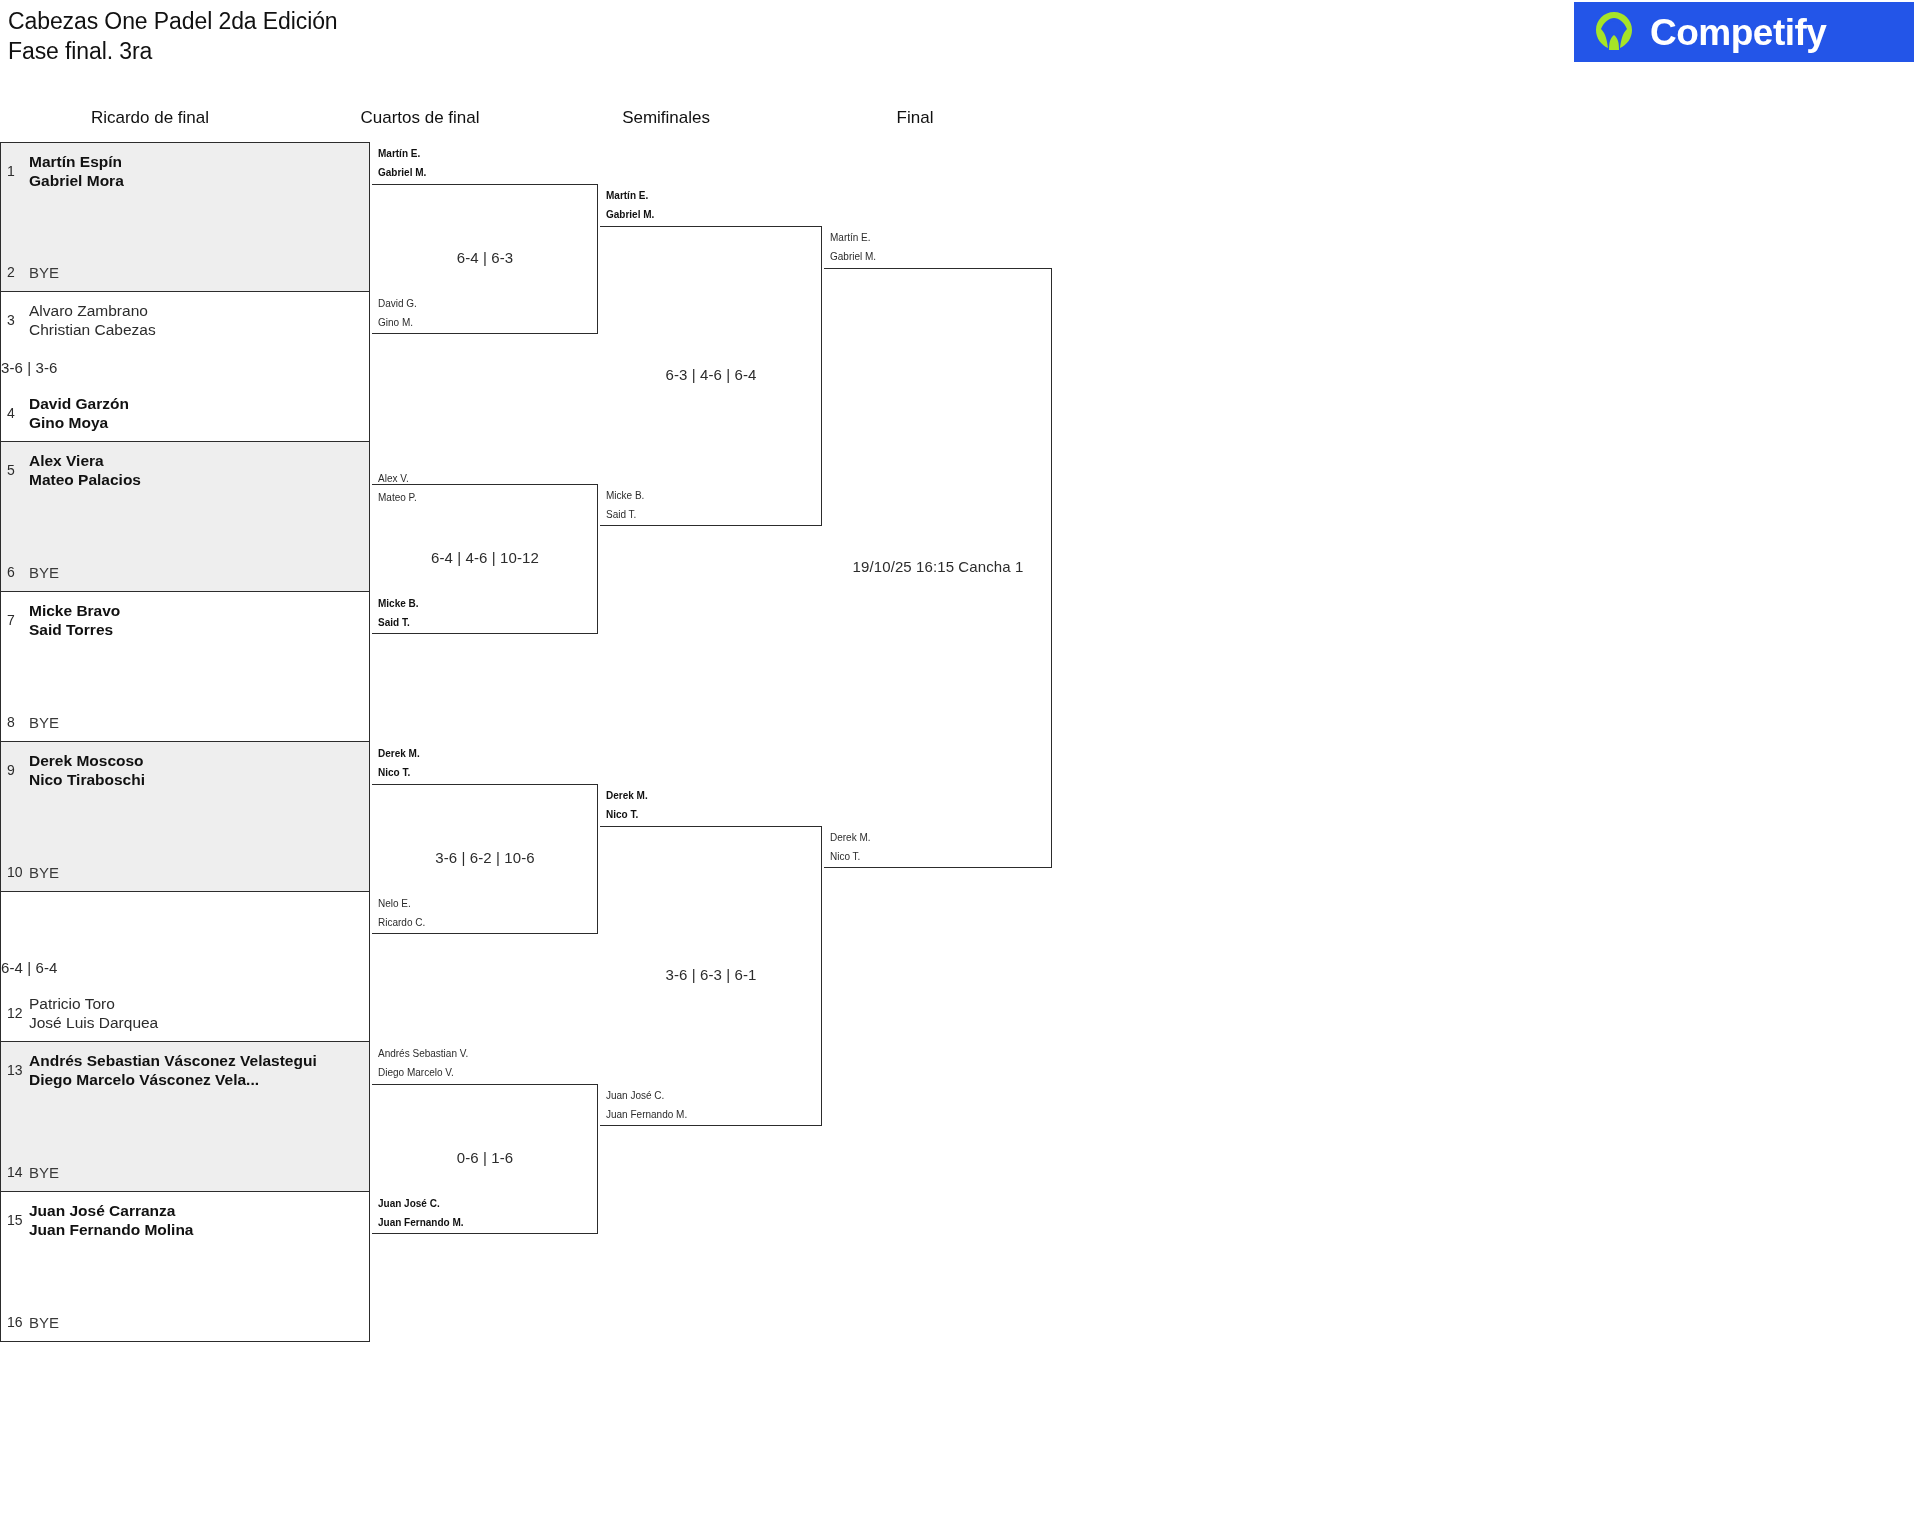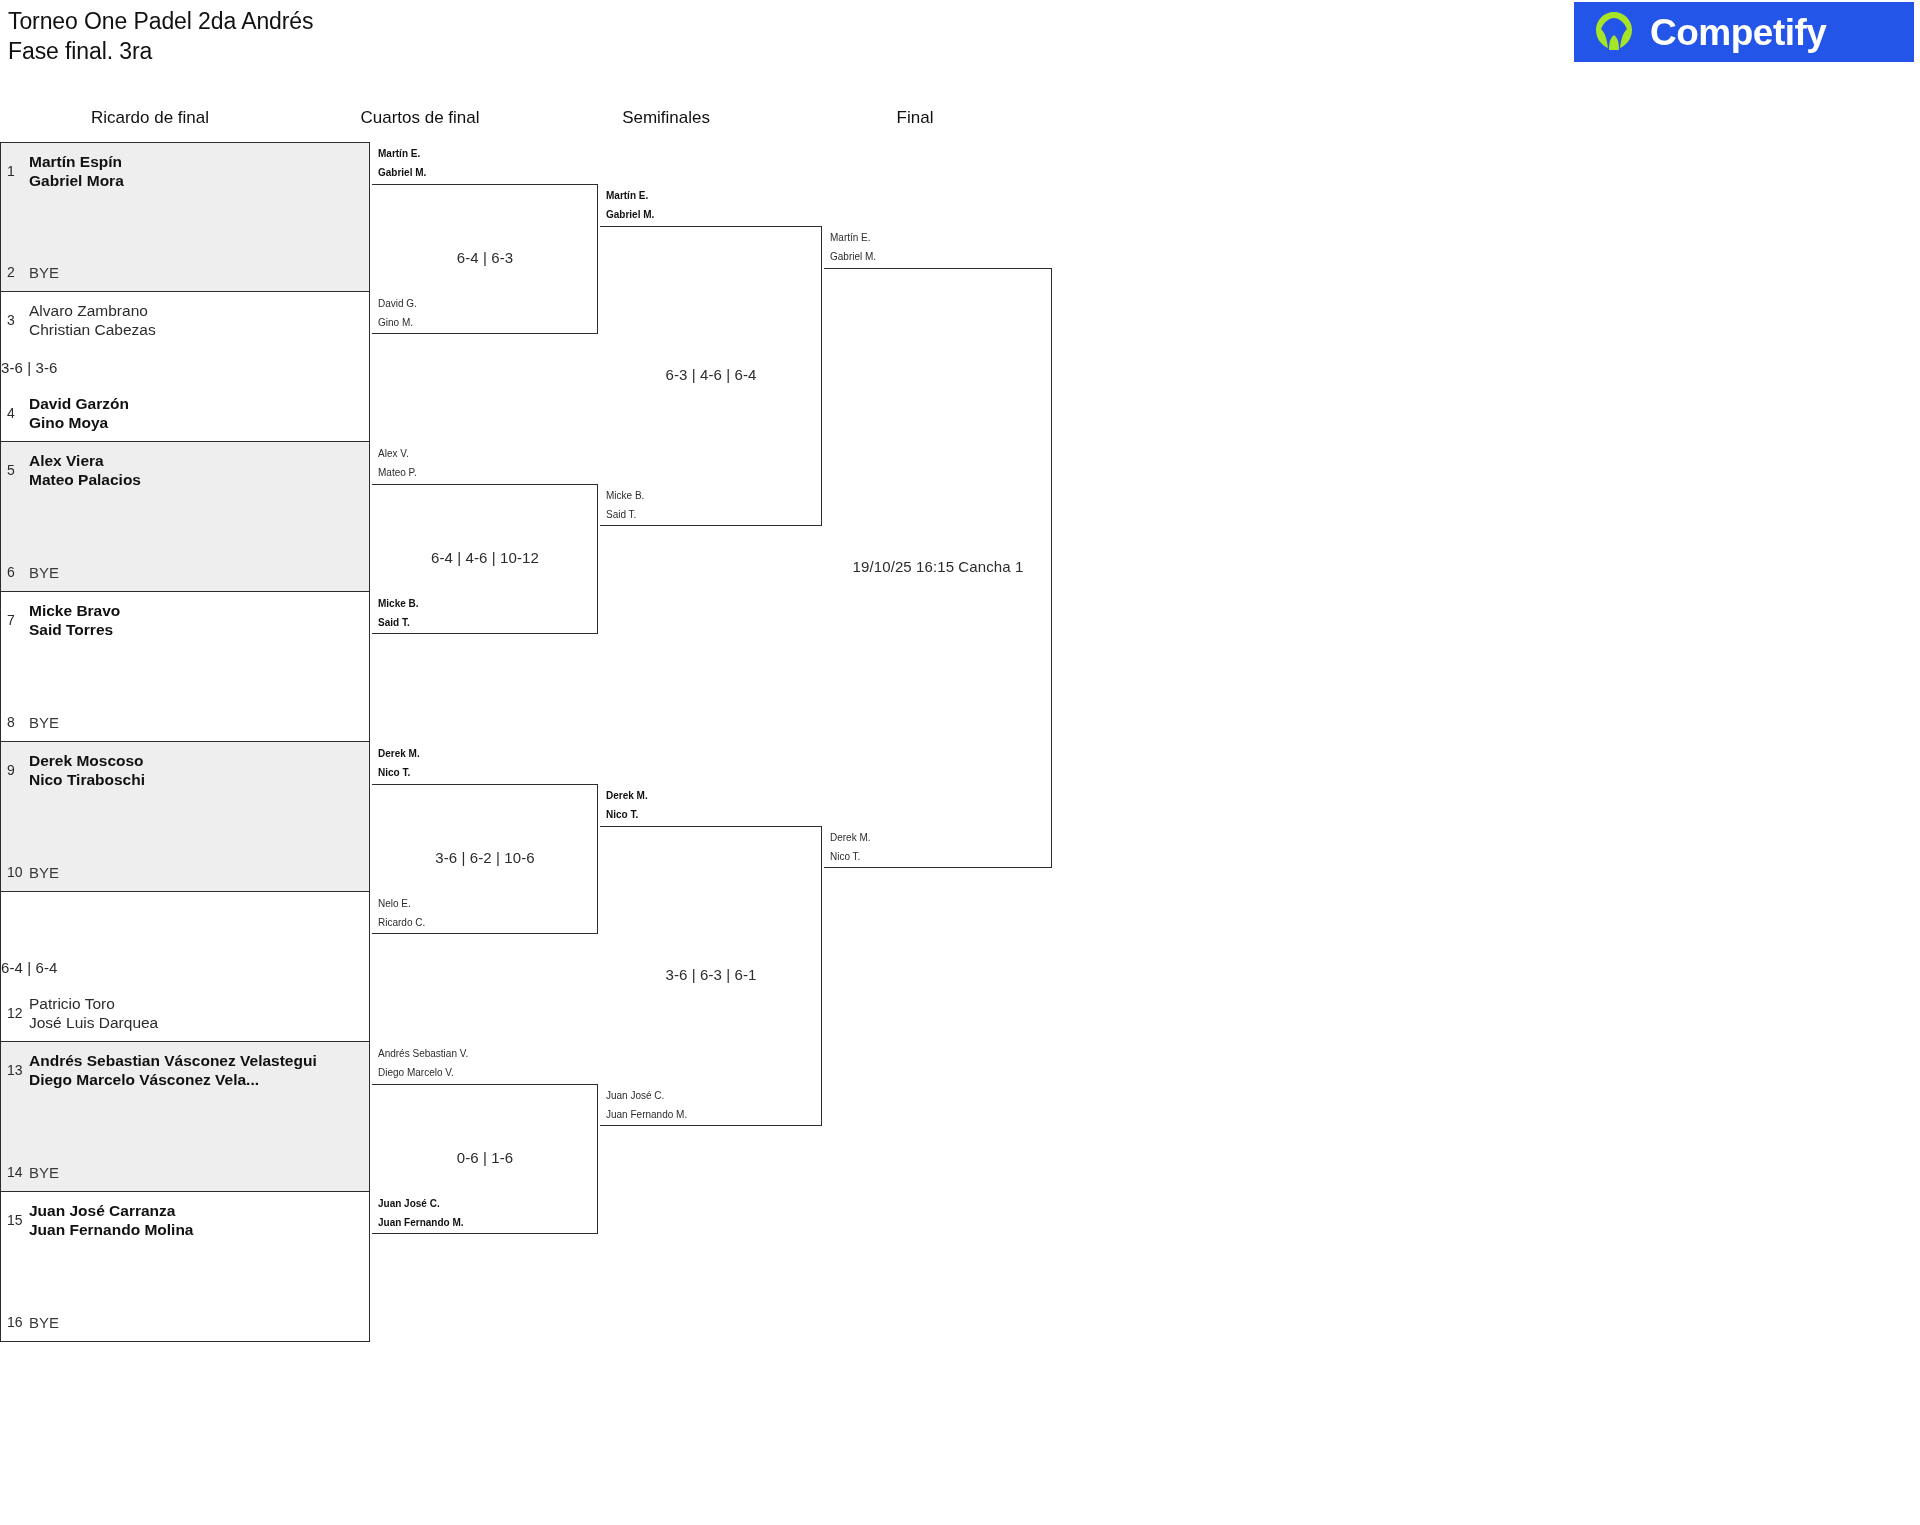--- a/index.html
+++ b/index.html
@@ -153,21 +153,21 @@
     font-size: 15px;
     color: #2c2c2c;
     white-space: nowrap;
     letter-spacing: 0.1px;
   }
 </style>
 </head>
 <body>
 
 <div id="header-title">
-  <span class="line">Torneo One Padel 2da Andrés</span>
+  <span class="line">Cabezas One Padel 2da Edición</span>
   <span class="line">Fase final. 3ra</span>
 </div>
 
 <div id="brand-logo">
   <span class="mark">
     <svg viewBox="0 0 48 48" width="48" height="48" aria-hidden="true">
       <path d="M24 4 C14 4 6 12 6 22 C6 30 11 37 18 40 C17 33 16 26 11 21 C14 14 19 10 24 10 C29 10 34 14 37 21 C32 26 31 33 30 40 C37 37 42 30 42 22 C42 12 34 4 24 4 Z" fill="#a6e428"></path>
       <circle cx="24" cy="20" r="7" fill="#2355e8"></circle>
       <path d="M24 27 C20 30 19 35 19 42 L29 42 C29 35 28 30 24 27 Z" fill="#a6e428"></path>
     </svg>
@@ -310,21 +310,21 @@
     </div>
     <div class="node" style="left: 378px; top: 294px;">
       <div class="label" style="position: relative; left: 0px;">
         <span class="nm">David G.</span>
         <span class="nm">Gino M.</span>
       </div>
     </div>
     <div class="score-mid" style="left: 372px; width: 226px; top: 249px;">6-4 | 6-3</div>
     <div class="connector" style="left: 372px; top: 484px; width: 226px; height: 150px;"></div>
     <div class="node" style="left: 378px; top: 444px;">
-      <div class="label" style="position: relative; left: 0px;">
+      <div class="label" style="position: relative; left: 0px; margin-top: 25px;">
         <span class="nm">Alex V.</span>
         <span class="nm">Mateo P.</span>
       </div>
     </div>
     <div class="node" style="left: 378px; top: 594px;">
       <div class="label winner" style="position: relative; left: 0px;">
         <span class="nm">Micke B.</span>
         <span class="nm">Said T.</span>
       </div>
     </div>

